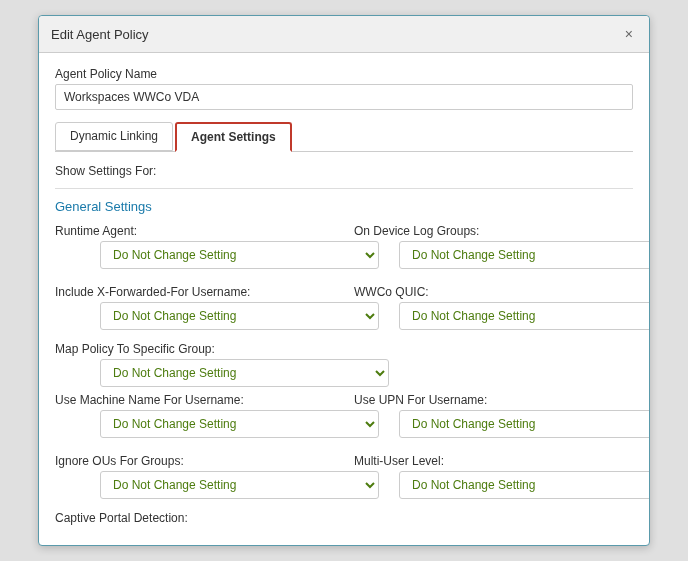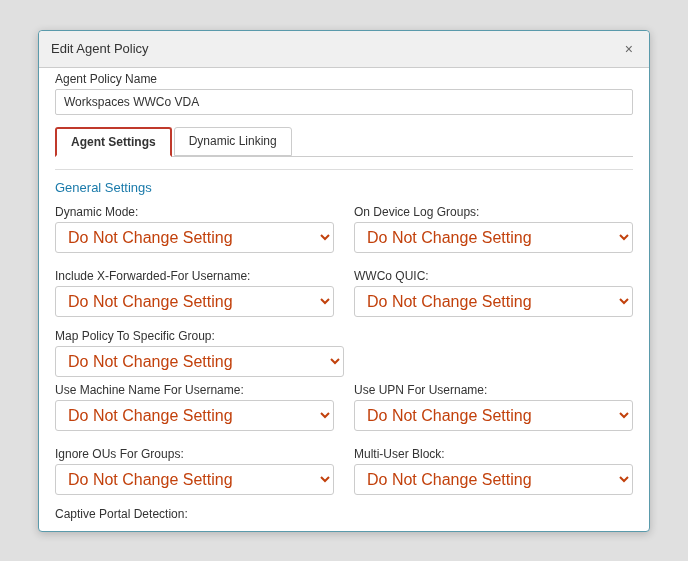--- a/index.html
+++ b/index.html
@@ -39,21 +39,21 @@
     }
     .close-btn {
       cursor: pointer;
       color: #666;
       font-size: 14px;
       background: none;
       border: none;
       padding: 2px 4px;
     }
     .modal-body {
-      padding: 4px 16px;
+      padding: 14px 16px;
       overflow-y: auto;
       flex: 1;
     }
     .field-row {
       margin-bottom: 12px;
     }
     .field-label {
       font-size: 12px;
       color: #333;
       margin-bottom: 3px;
@@ -141,64 +141,66 @@
       font-size: 12px;
       color: #333;
       margin-bottom: 3px;
       display: block;
     }
     .select-half {
       width: 100%;
       padding: 5px 8px;
       border: 1px solid #ccc;
       border-radius: 3px;
-      font-size: 16px;
-      color: #c2410c;
+      font-size: 12px;
+      color: #4d7c0f;
       background: #fff;
       appearance: auto;
       outline: none;
+      margin-left: 45px;
     }
   </style>
 </head>
 <body>
 
 <div class="modal">
 
   <div class="modal-header">
     <span class="modal-title">Edit Agent Policy</span>
     <button class="close-btn">×</button>
   </div>
 
   <div class="modal-body">
 
     <div class="field-row">
       <label class="field-label">Agent Policy Name</label>
       <input class="text-input" type="text" value="Workspaces WWCo VDA" style="">
     </div>
 
     <div class="tabs">
+      <div class="tab">
+        <span>Dynamic Linking</span>
+      </div>
       <div class="tab active">
         <span>Agent Settings</span>
       </div>
-      <div class="tab">
-        <span>Dynamic Linking</span>
-      </div>
     </div>
 
     <div class="show-settings-row">
+      <div class="show-settings-label">Show Settings For:</div>
     </div>
 
     <hr class="divider">
 
     <div class="section-title">General Settings</div>
 
     <div class="two-col">
 
       <div class="setting-group">
-        <label class="setting-label">Dynamic Mode:</label>
+        <label class="setting-label">Runtime Agent:</label>
         <select class="select-half">
           <option>Do Not Change Setting</option>
         </select>
       </div>
 
       <div class="setting-group">
         <label class="setting-label">On Device Log Groups:</label>
         <select class="select-half">
           <option>Do Not Change Setting</option>
         </select>
@@ -244,21 +246,21 @@
       </div>
 
       <div class="setting-group">
         <label class="setting-label">Ignore OUs For Groups:</label>
         <select class="select-half">
           <option>Do Not Change Setting</option>
         </select>
       </div>
 
       <div class="setting-group">
-        <label class="setting-label">Multi-User Block:</label>
+        <label class="setting-label">Multi-User Level:</label>
         <select class="select-half">
           <option>Do Not Change Setting</option>
         </select>
       </div>
 
     </div>
 
     <div class="one-col" style="margin-top:6px;">
       <label class="setting-label">Captive Portal Detection:</label>
 

